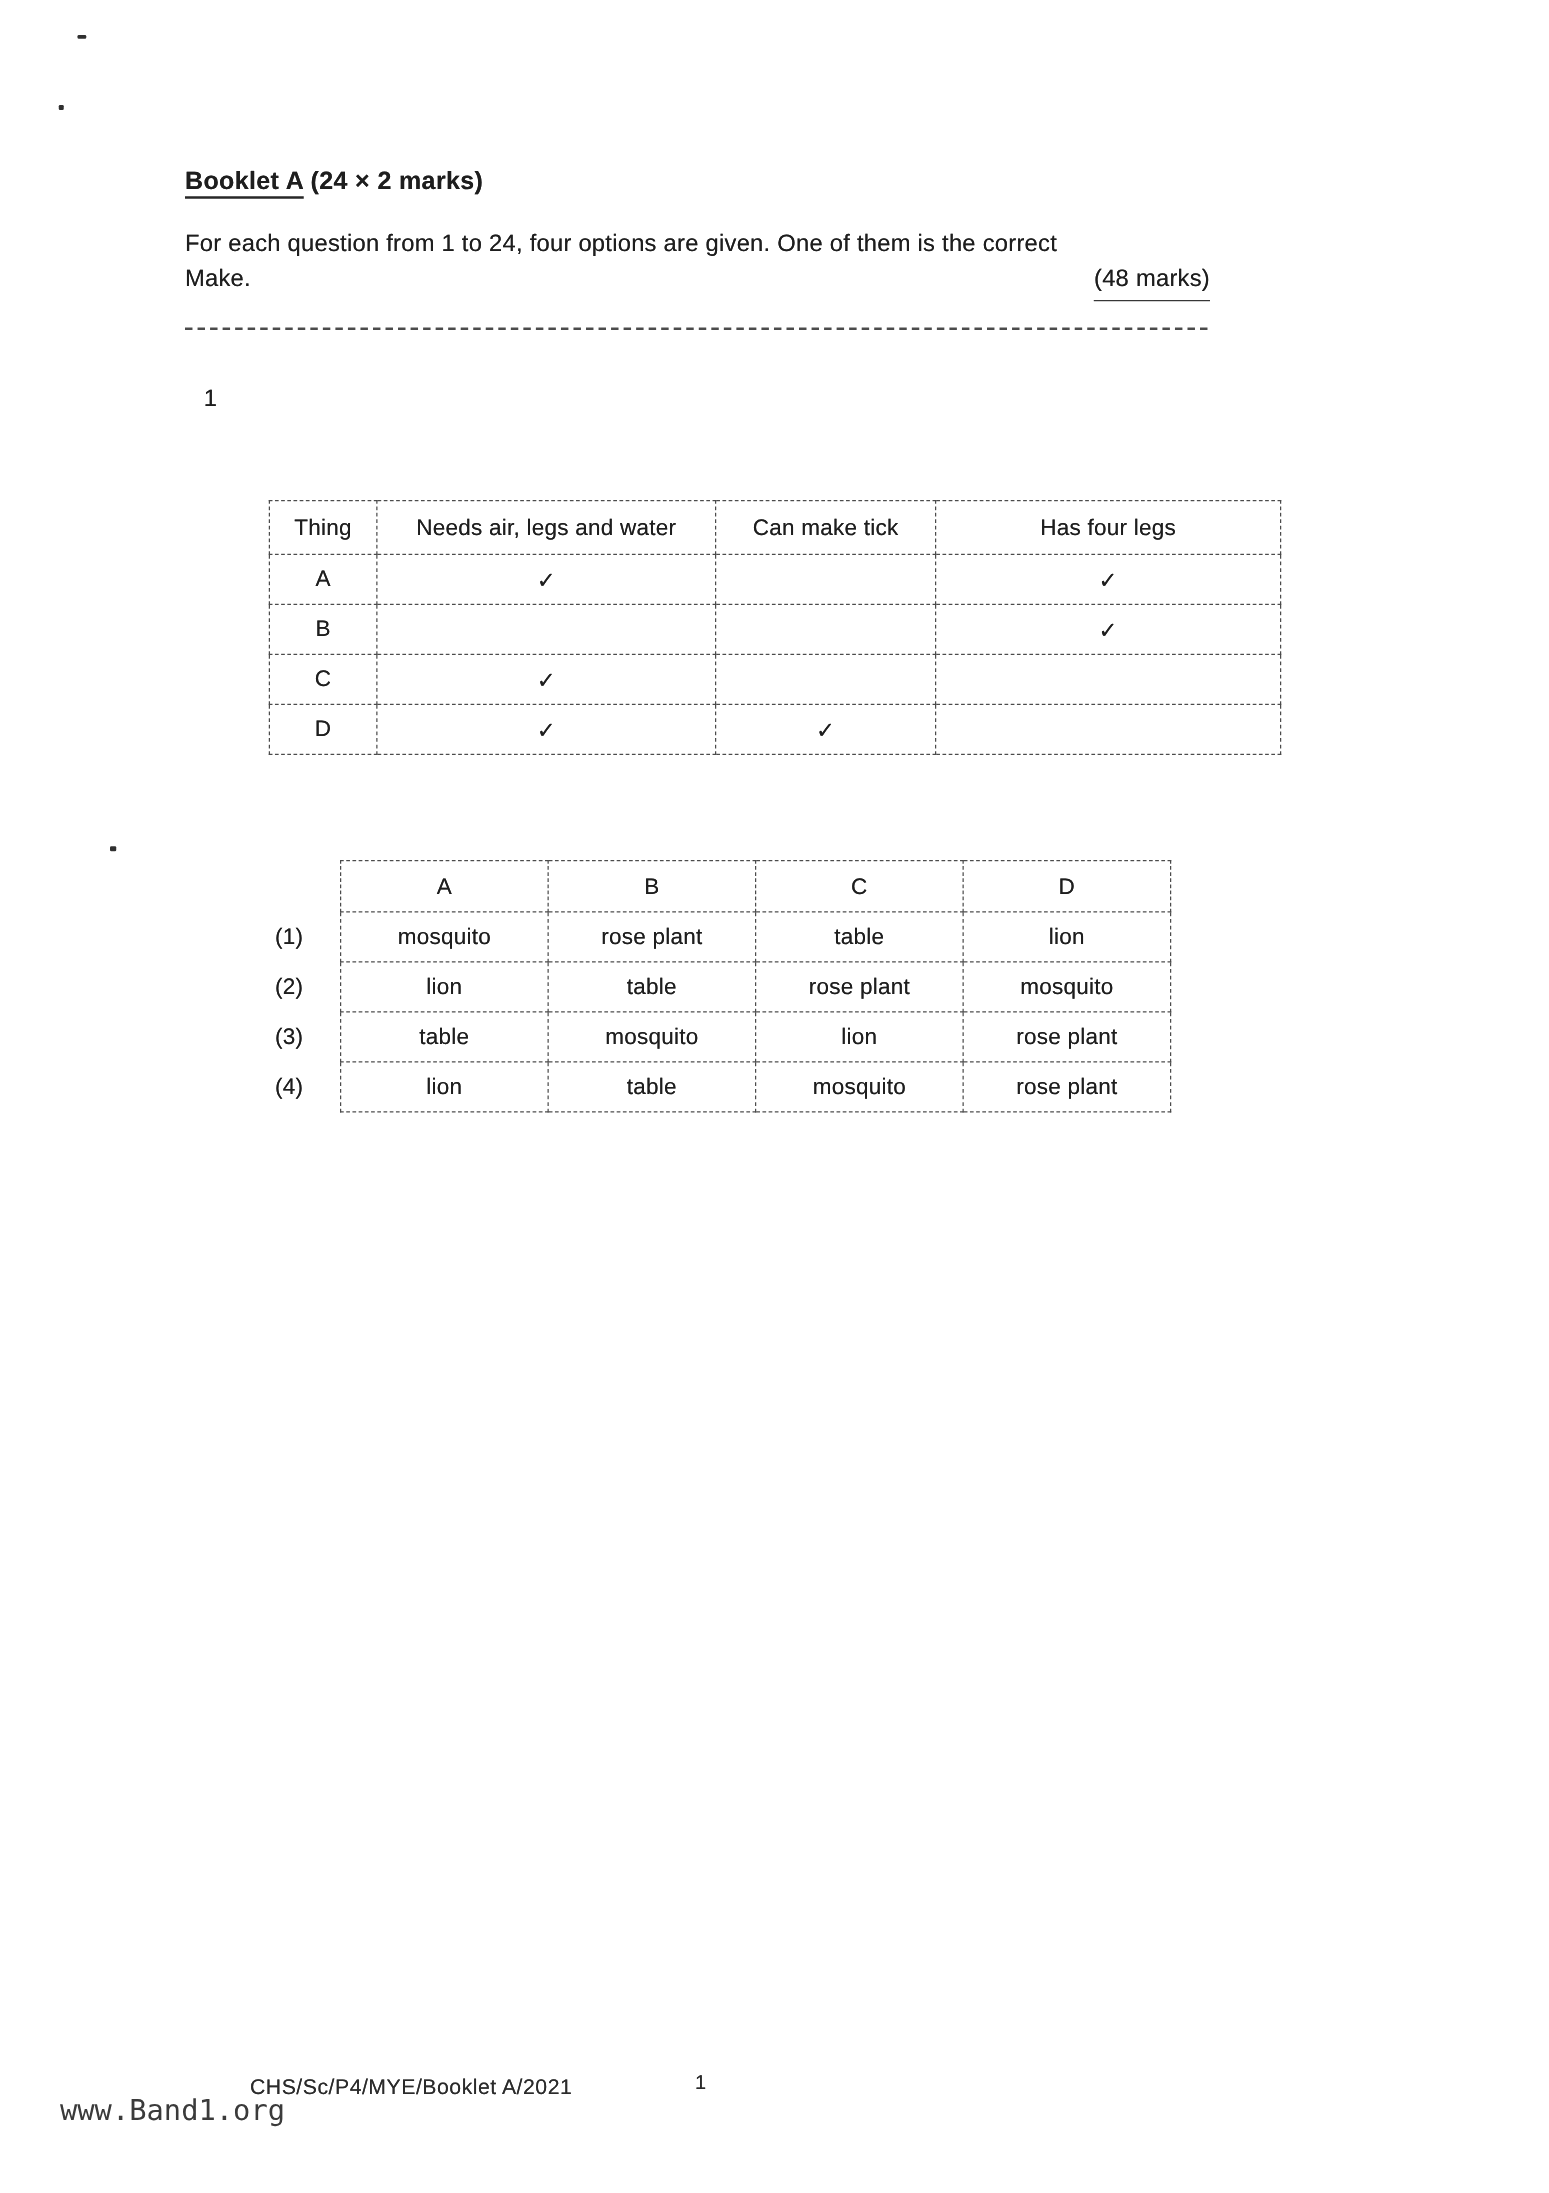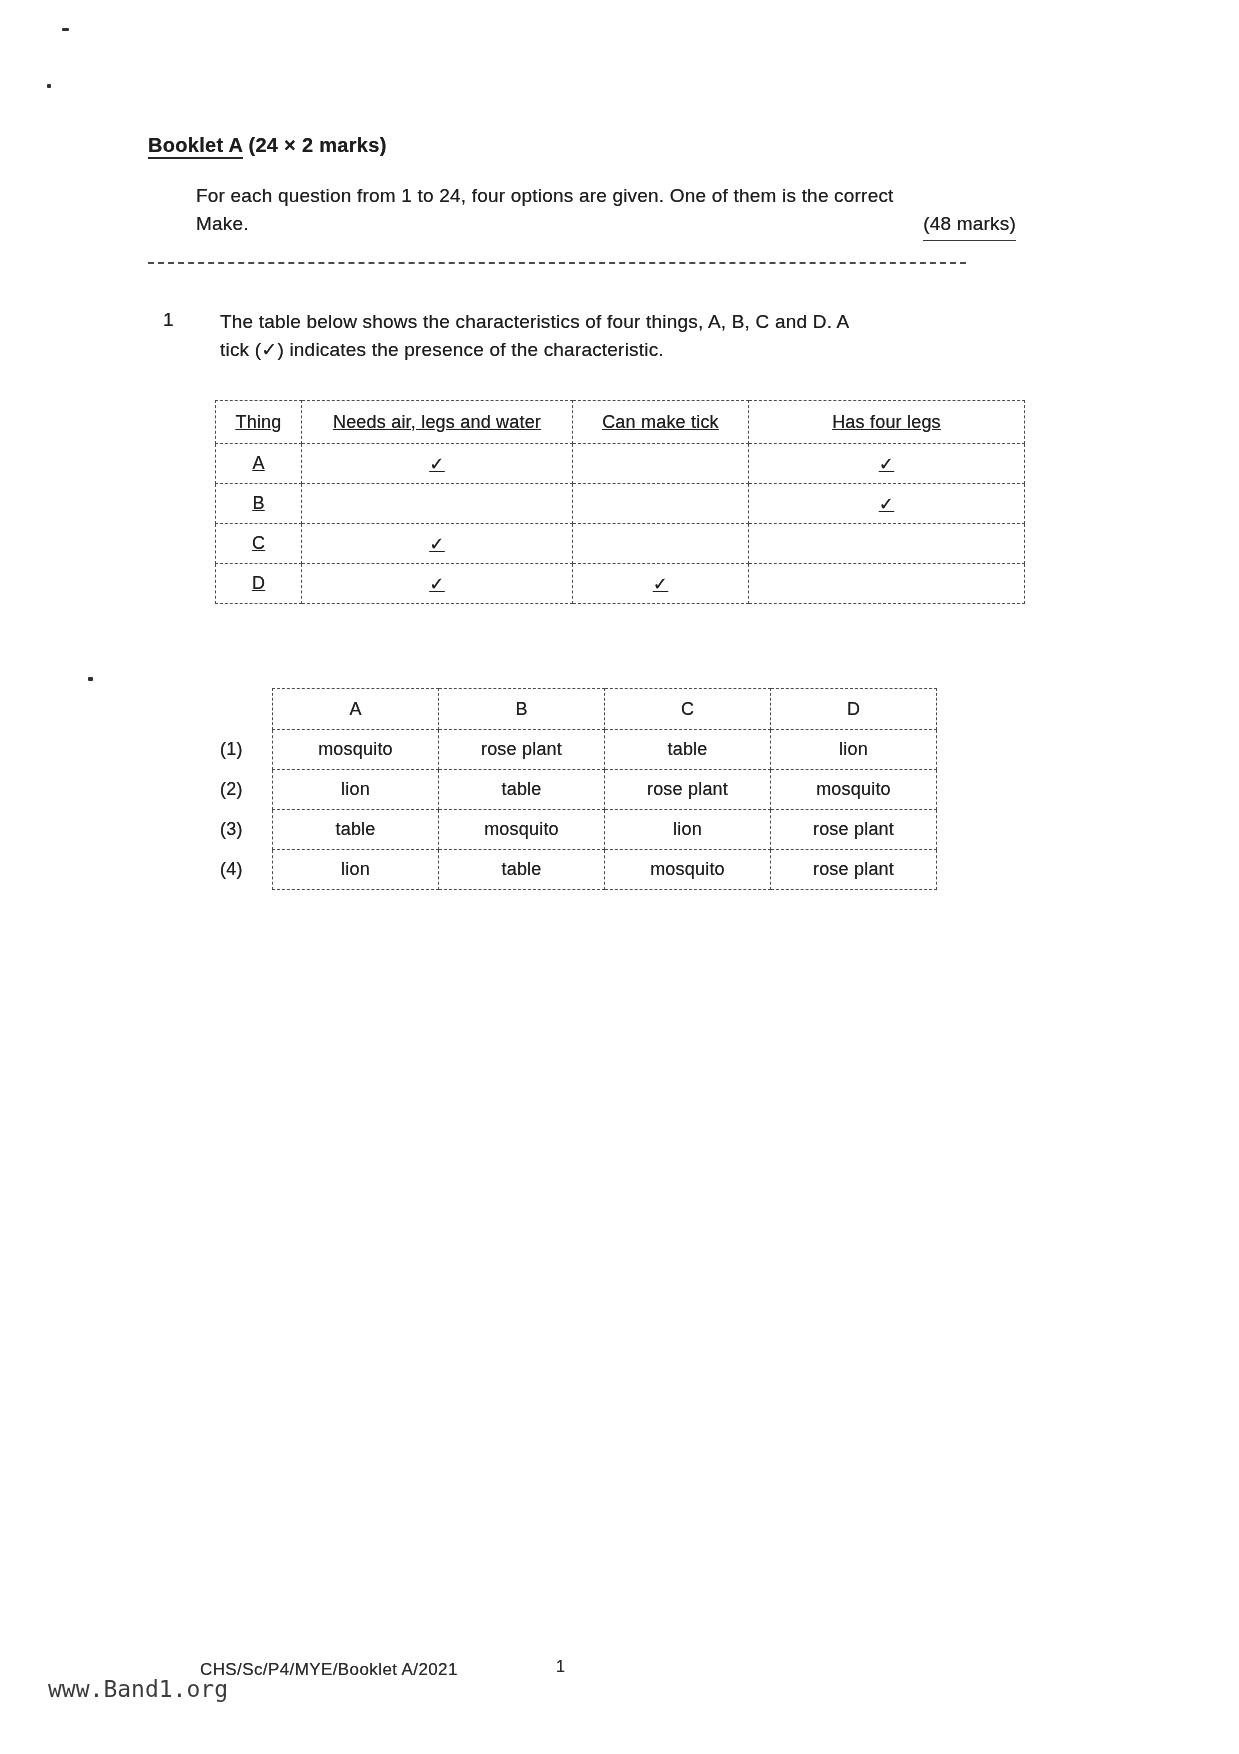--- a/index.html
+++ b/index.html
@@ -13,35 +13,35 @@
     filter:grayscale(1) contrast(1.04);
   }
   .page{position:absolute;inset:0;background:#fff;}
   .scan-text{text-shadow:0 0 0.5px #555;}
 
   
   .title{position:absolute;left:148px;top:134px;font-size:20px;font-weight:bold;letter-spacing:.3px;}
   .title .underlined{border-bottom:2.5px solid #2a2a2a;padding-bottom:1px;}
 
   
-  .instructions{position:absolute;left:148px;top:182px;width:820px;font-size:19px;line-height:28px;letter-spacing:.2px;margin-left:48px;}
+  .instructions{position:absolute;left:148px;top:182px;width:820px;font-size:19px;line-height:28px;letter-spacing:.2px;}
   .instr-line3{display:flex;justify-content:space-between;align-items:flex-start;}
   .marks{border-bottom:1.5px solid #3a3a3a;padding-bottom:2px;}
   .long-rule{position:absolute;left:148px;top:262px;width:818px;border-bottom:2px dashed #4d4d4d;}
 
   
   .qnum{position:absolute;left:163px;top:309px;font-size:19px;}
   .qtext{position:absolute;left:220px;top:308px;width:730px;font-size:19px;line-height:28px;letter-spacing:.2px;}
 
   
   .char-table{position:absolute;left:215px;top:400px;border-collapse:collapse;table-layout:fixed;}
   .char-table td{
     border:1.5px dashed #4d4d4d;
     font-size:18px;text-align:center;vertical-align:middle;
-    padding:0;letter-spacing:.2px;text-decoration:underline;
+    padding:0;letter-spacing:.2px;
   }
   .char-table tr.hdr td{height:42px;}
   .char-table tr.datarow td{height:39px;}
   .col-thing{width:85px;}
   .col-needs{width:270px;}
   .col-make{width:175px;}
   .col-legs{width:275px;}
   .tick{font-size:18px;}
 
   
@@ -85,24 +85,20 @@
   <div class="instructions scan-text">
     <div>For each question from 1 to 24, four options are given. One of them is the correct</div>
     <div class="instr-line3">
       <span>Make.</span>
       <span class="marks">(48 marks)</span>
     </div>
   </div>
   <div class="long-rule"></div>
 
   <div class="qnum scan-text">1</div>
-  <div class="qtext scan-text">
-    <div>The table below shows the characteristics of four things, A, B, C and D. A</div>
-    <div>tick (✓) indicates the presence of the characteristic.</div>
-  </div>
 
   <table class="char-table scan-text">
     <tbody>
         <tr class="hdr">
       <td class="col-thing">Thing</td>
       <td class="col-needs">Needs air, legs and water</td>
       <td class="col-make">Can make tick</td>
       <td class="col-legs">Has four legs</td>
     </tr>
     <tr class="datarow">

